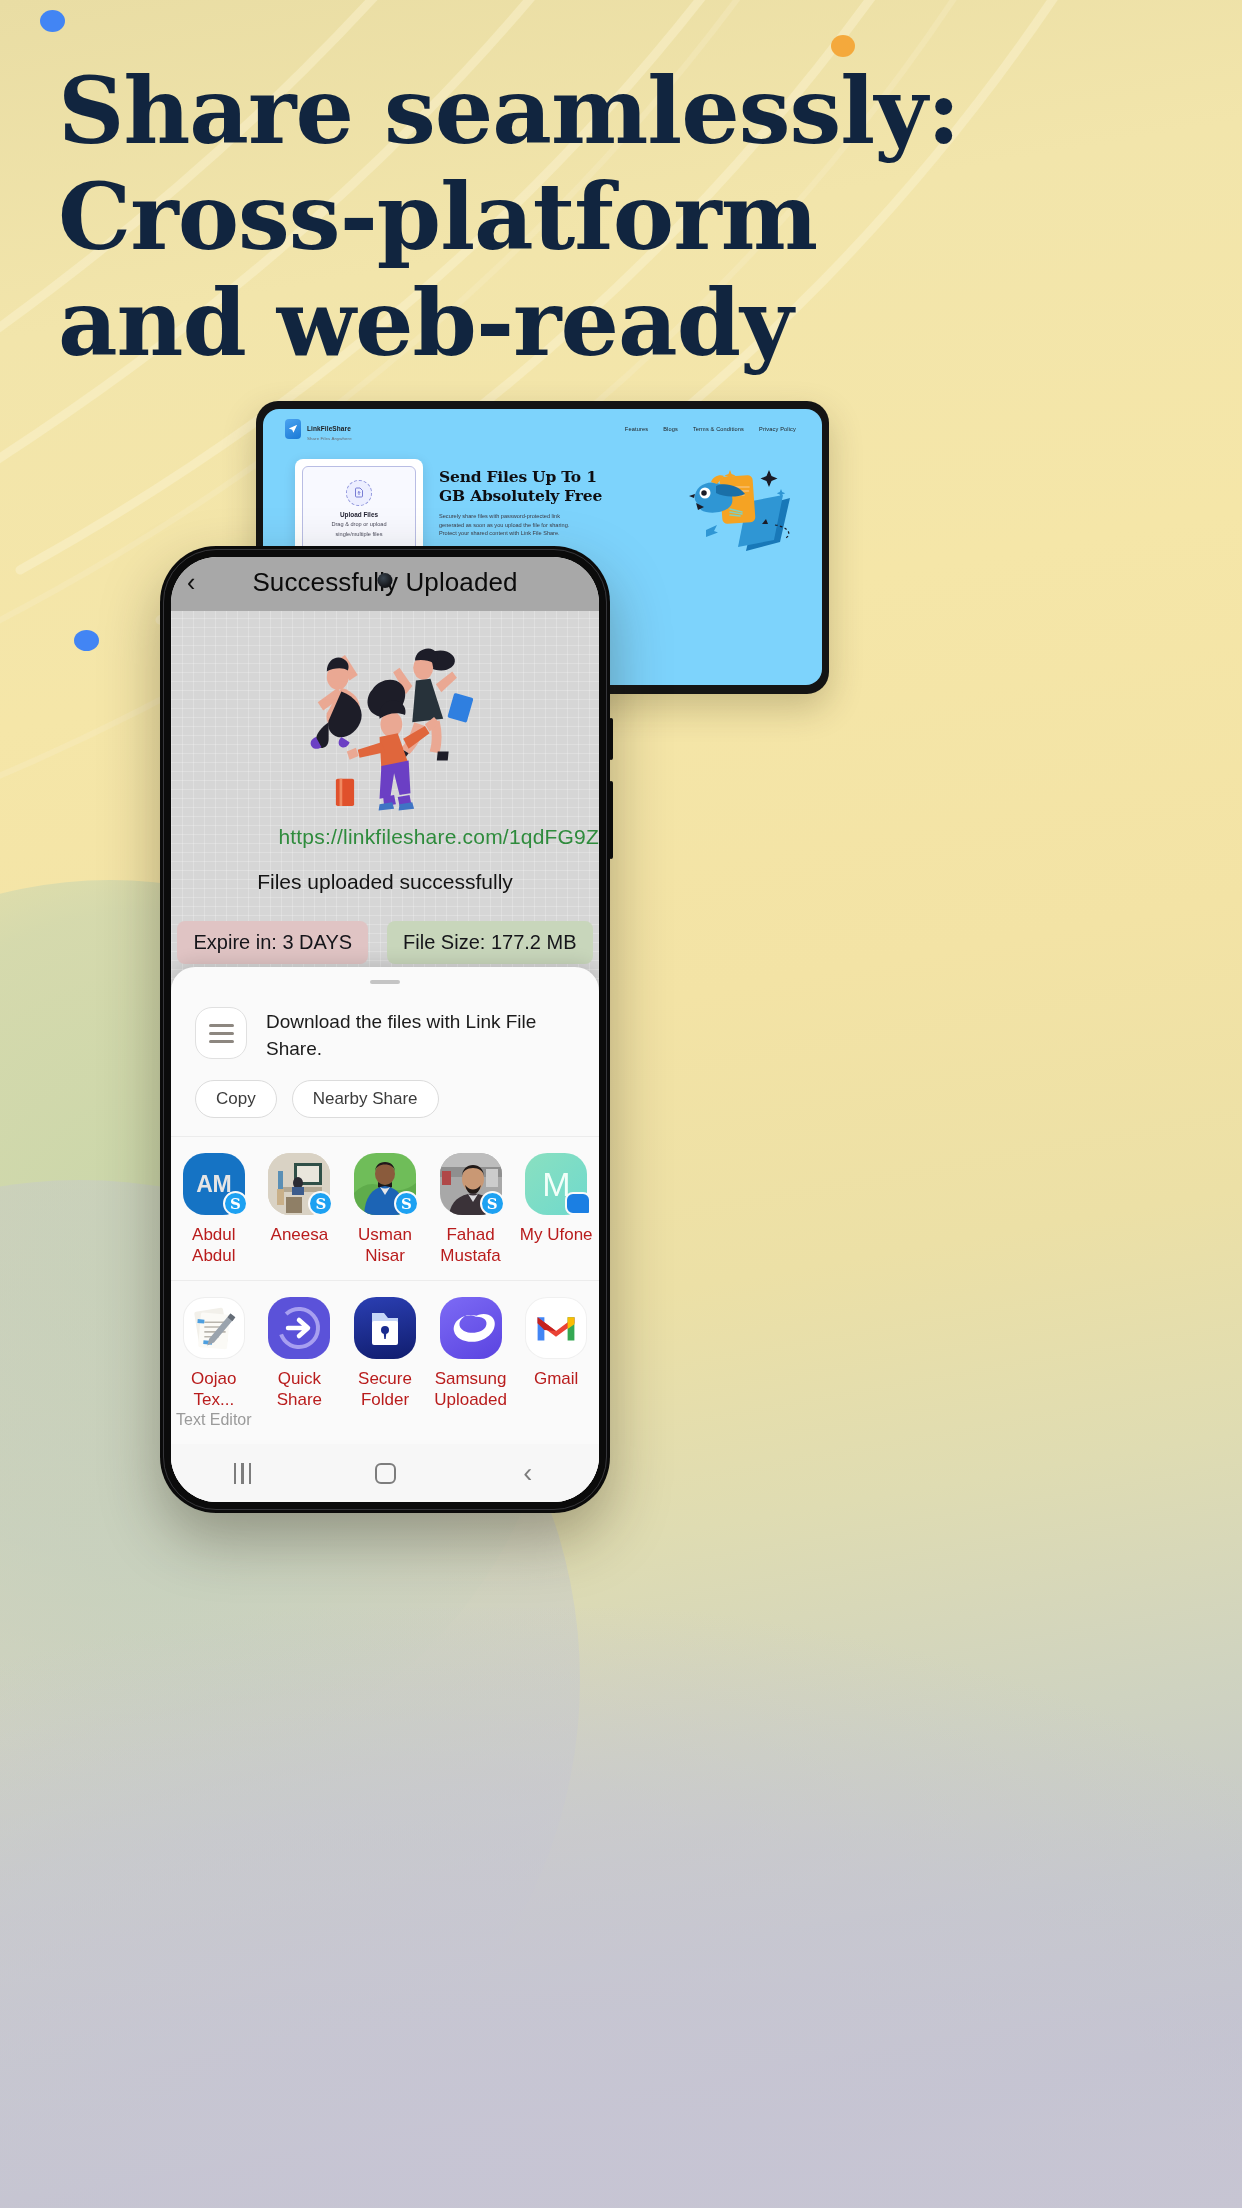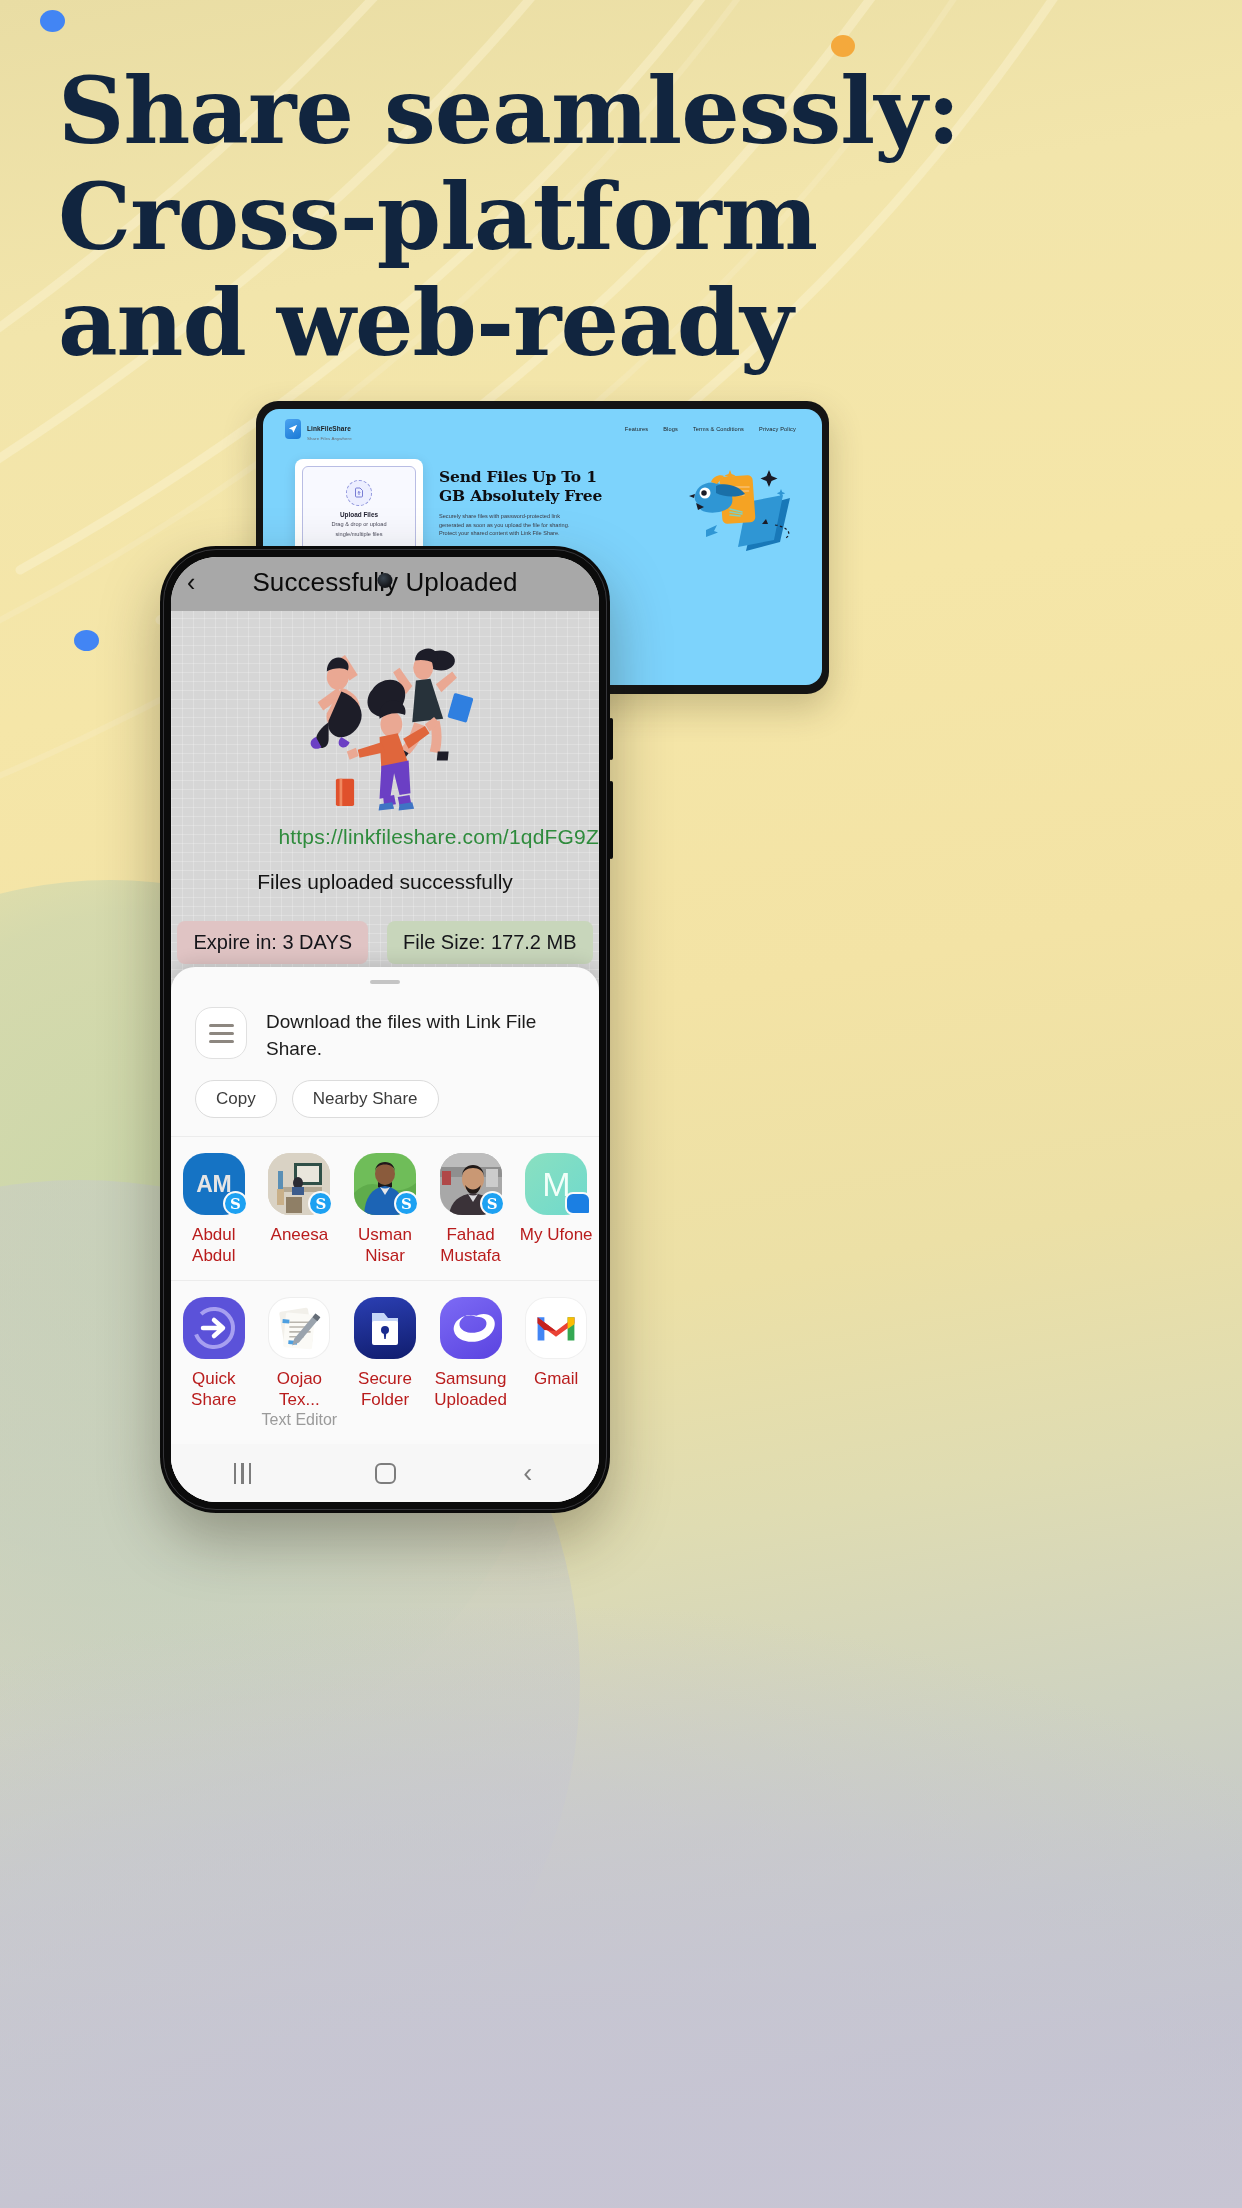--- a/index.html
+++ b/index.html
@@ -599,33 +599,20 @@
               <div class="cname"></div>
             </div>
           </div>
         </div>
 
         <div class="sheet-sep"></div>
 
         <div class="row">
 
           <div class="cell">
-            <div class="appicon" style="background:#5b52d9">
-              <svg viewBox="0 0 62 62" style="width:62px;height:62px">
-                <circle cx="31" cy="31" r="19" fill="none" stroke="#a79ff0" stroke-width="4" stroke-dasharray="66 22" transform="rotate(-40 31 31)"></circle>
-                <path d="M20 31 h18 M31 23 l9 8 -9 8" fill="none" stroke="#fff" stroke-width="4.5" stroke-linecap="round" stroke-linejoin="round"></path>
-              </svg>
-            </div>
-            <div>
-              <div class="cname">Quick Share</div>
-              <div class="csub"></div>
-            </div>
-          </div>
-
-          <div class="cell">
             <div class="appicon" style="background:#fff;border:1px solid #eee">
               <svg viewBox="0 0 62 62" style="width:62px;height:62px">
                 <rect x="13" y="12" width="30" height="36" rx="2" fill="#f2f0ea" transform="rotate(-9 28 30)"></rect>
                 <rect x="16" y="16" width="30" height="36" rx="2" fill="#fbfaf6" transform="rotate(5 31 34)"></rect>
                 <g stroke="#b9b5ad" stroke-width="1.6">
                   <path d="M21 25 h22"></path>
                     <path d="M21 30 h22"></path>
                     <path d="M21 35 h22"></path>
                     <path d="M21 40 h15"></path>
                 </g>
@@ -635,20 +622,33 @@
                 <path d="M48 16 l5 4 -3 4 -5 -4z" fill="#656d77"></path>
               </svg>
             </div>
             <div>
               <div class="cname">Oojao Tex...</div>
               <div class="csub">Text Editor</div>
             </div>
           </div>
 
           <div class="cell">
+            <div class="appicon" style="background:#5b52d9">
+              <svg viewBox="0 0 62 62" style="width:62px;height:62px">
+                <circle cx="31" cy="31" r="19" fill="none" stroke="#a79ff0" stroke-width="4" stroke-dasharray="66 22" transform="rotate(-40 31 31)"></circle>
+                <path d="M20 31 h18 M31 23 l9 8 -9 8" fill="none" stroke="#fff" stroke-width="4.5" stroke-linecap="round" stroke-linejoin="round"></path>
+              </svg>
+            </div>
+            <div>
+              <div class="cname">Quick Share</div>
+              <div class="csub"></div>
+            </div>
+          </div>
+
+          <div class="cell">
             <div class="appicon" style="background:linear-gradient(170deg,#2b3fb3,#101d6e)">
               <svg viewBox="0 0 62 62" style="width:62px;height:62px">
                 <path d="M18 16 h12 l4 5 h10 v6 H18z" fill="#c5d6f7"></path>
                 <rect x="18" y="24" width="26" height="24" rx="2" fill="#fff"></rect>
                 <circle cx="31" cy="33" r="4" fill="#182a8e"></circle>
                 <path d="M29.5 34 h3 l-0.8 8 h-1.4z" fill="#182a8e"></path>
               </svg>
             </div>
             <div>
               <div class="cname">Secure</div>

